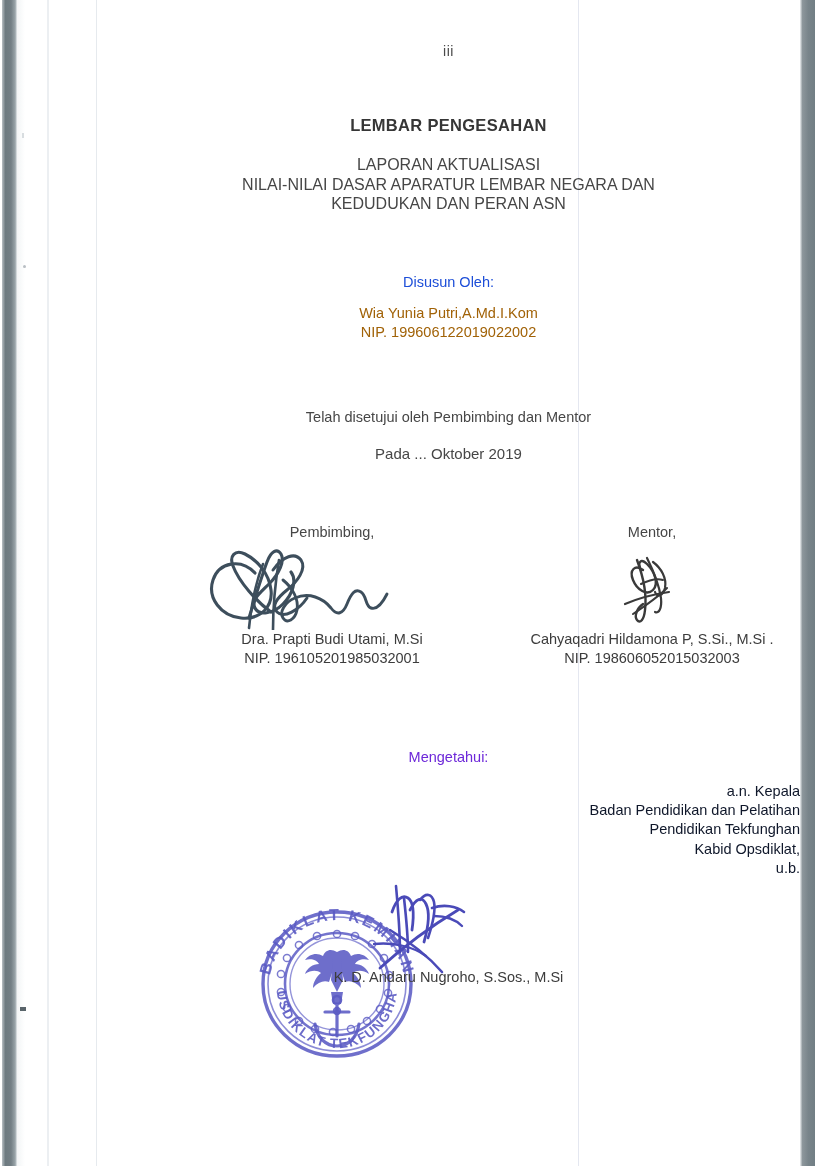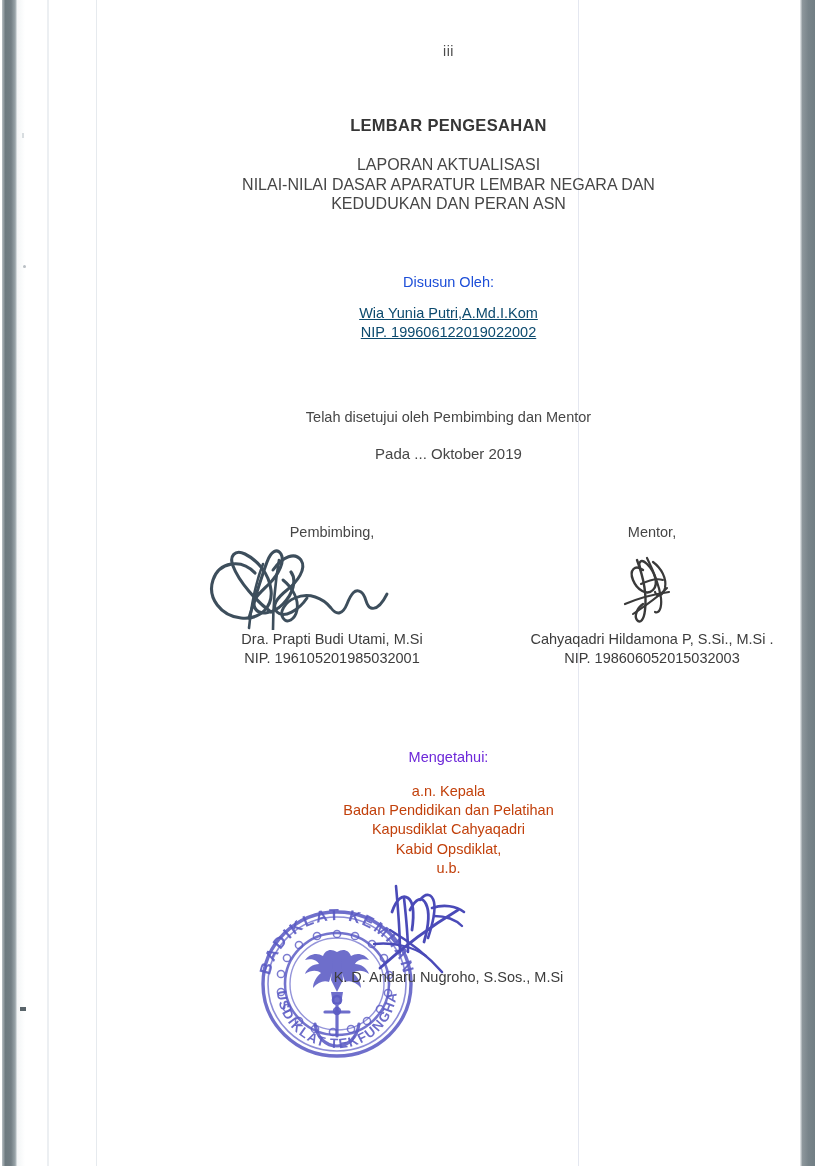--- a/index.html
+++ b/index.html
@@ -113,22 +113,21 @@
     text-align: center;
     font-size: 14.5px;
     color: #1d4ed8;
   }
   .author {
     position: absolute;
     top: 304px; left: 0; right: 0;
     text-align: center;
     font-size: 14.5px;
     line-height: 19px;
-    color: #0c4a6e;
-    text-decoration: underline;
+    color: #a16207;
   }
   .approved {
     position: absolute;
     top: 409px; left: 0; right: 0;
     text-align: center;
     font-size: 14.5px;
     color: #464646;
   }
   .date-line {
     position: absolute;
@@ -160,24 +159,24 @@
   .knowing-label {
     position: absolute;
     top: 749px; left: 0; right: 0;
     text-align: center;
     font-size: 14.5px;
     color: #6d28d9;
   }
   .knowing-body {
     position: absolute;
     top: 782px; left: 0; right: 0;
-    text-align: center;
+    text-align: right;
     font-size: 14.5px;
     line-height: 19.2px;
-    color: #c2410c;
+    color: #0f172a;
   }
 
   
   .stamp-wrap {
     position: absolute;
     left: 150px; top: 896px;
     width: 180px; height: 172px;
   }
   .official-name {
     position: absolute;
@@ -265,21 +264,21 @@
       </div>
       <div class="sig-name">Cahyaqadri Hildamona P, S.Si., M.Si .</div>
       <div class="sig-name">NIP. 198606052015032003</div>
     </div>
 
     <div class="knowing-label">Mengetahui:</div>
 
     <div class="knowing-body">
       <div>a.n. Kepala</div>
       <div>Badan Pendidikan dan Pelatihan</div>
-      <div>Kapusdiklat Cahyaqadri</div>
+      <div>Pendidikan Tekfunghan</div>
       <div>Kabid Opsdiklat,</div>
       <div>u.b.</div>
     </div>
 
     <div class="stamp-wrap">
       <svg width="180" height="172" viewBox="0 0 180 172">
         <defs>
           <path id="arcTop" d="M 22 92 A 68 68 0 0 1 158 92" fill="none"></path>
           <path id="arcBottom" d="M 30 92 A 60 60 0 0 0 150 92" fill="none"></path>
         </defs>

